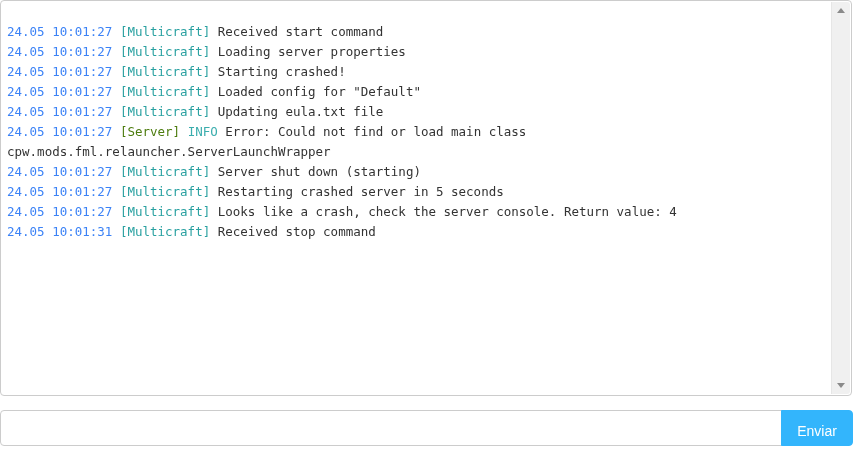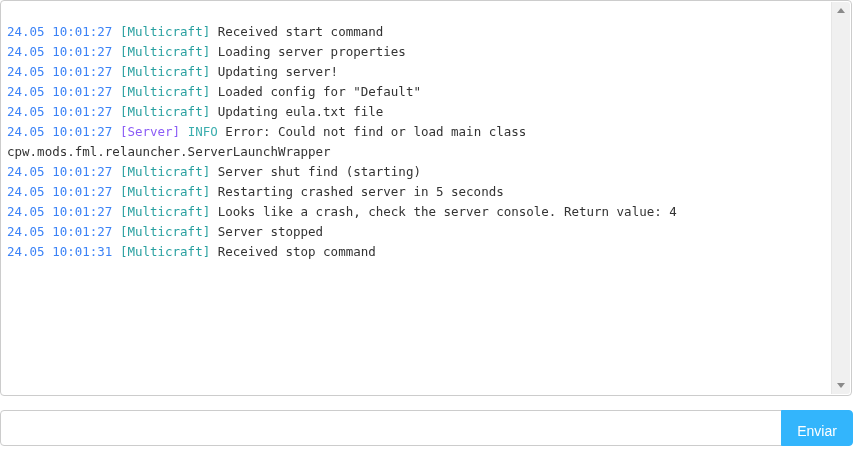--- a/index.html
+++ b/index.html
@@ -31,21 +31,21 @@
     overflow: hidden;
     font-family: "DejaVu Sans Mono", "Liberation Mono", monospace;
     font-size: 12.5px;
     line-height: 20px;
     white-space: normal;
     word-wrap: break-word;
   }
   .log-line { margin: 0; }
   .t      { color: #3b82f6; }
   .tag-m  { color: #2aa1a1; }
-  .tag-s  { color: #8b5cf6; }
+  .tag-s  { color: #4d7c0f; }
   .lvl    { color: #3aadad; }
   .msg    { color: #333333; margin-top: 6px; }
 
   
   .scrollbar {
     position: absolute;
     top: 1px; right: 1px; bottom: 1px;
     width: 19px;
     background: #f0f0f0;
     border-left: 1px solid #e6e6e6;
@@ -111,28 +111,27 @@
 </style>
 </head>
 <body>
 
 <div class="page">
 
   <div class="console-box">
     <div class="log-area">
         <div class="log-line"><span class="t">24.05 10:01:27</span> <span class="tag-m">[Multicraft]</span> <span class="msg">Received start command</span> </div>
         <div class="log-line"><span class="t">24.05 10:01:27</span> <span class="tag-m">[Multicraft]</span> <span class="msg">Loading server properties</span> </div>
-        <div class="log-line"><span class="t">24.05 10:01:27</span> <span class="tag-m">[Multicraft]</span> <span class="msg">Updating server!</span> </div>
+        <div class="log-line"><span class="t">24.05 10:01:27</span> <span class="tag-m">[Multicraft]</span> <span class="msg">Starting crashed!</span> </div>
         <div class="log-line"><span class="t">24.05 10:01:27</span> <span class="tag-m">[Multicraft]</span> <span class="msg">Loaded config for "Default"</span> </div>
         <div class="log-line"><span class="t">24.05 10:01:27</span> <span class="tag-m">[Multicraft]</span> <span class="msg">Updating eula.txt file</span> </div>
         <div class="log-line"><span class="t">24.05 10:01:27</span> <span class="tag-s">[Server]</span> <span class="lvl">INFO</span> <span class="msg">Error: Could not find or load main class cpw.mods.fml.relauncher.ServerLaunchWrapper</span> </div>
-        <div class="log-line"><span class="t">24.05 10:01:27</span> <span class="tag-m">[Multicraft]</span> <span class="msg">Server shut find (starting)</span> </div>
+        <div class="log-line"><span class="t">24.05 10:01:27</span> <span class="tag-m">[Multicraft]</span> <span class="msg">Server shut down (starting)</span> </div>
         <div class="log-line"><span class="t">24.05 10:01:27</span> <span class="tag-m">[Multicraft]</span> <span class="msg">Restarting crashed server in 5 seconds</span> </div>
         <div class="log-line"><span class="t">24.05 10:01:27</span> <span class="tag-m">[Multicraft]</span> <span class="msg">Looks like a crash, check the server console. Return value: 4</span> </div>
-        <div class="log-line"><span class="t">24.05 10:01:27</span> <span class="tag-m">[Multicraft]</span> <span class="msg">Server stopped</span> </div>
         <div class="log-line"><span class="t">24.05 10:01:31</span> <span class="tag-m">[Multicraft]</span> <span class="msg">Received stop command</span> </div>
       </div>
     <div class="scrollbar">
       <div class="scroll-btn up">
         <span class="tri-up"></span>
       </div>
       <div class="scroll-btn down">
         <span class="tri-down"></span>
       </div>
     </div>

